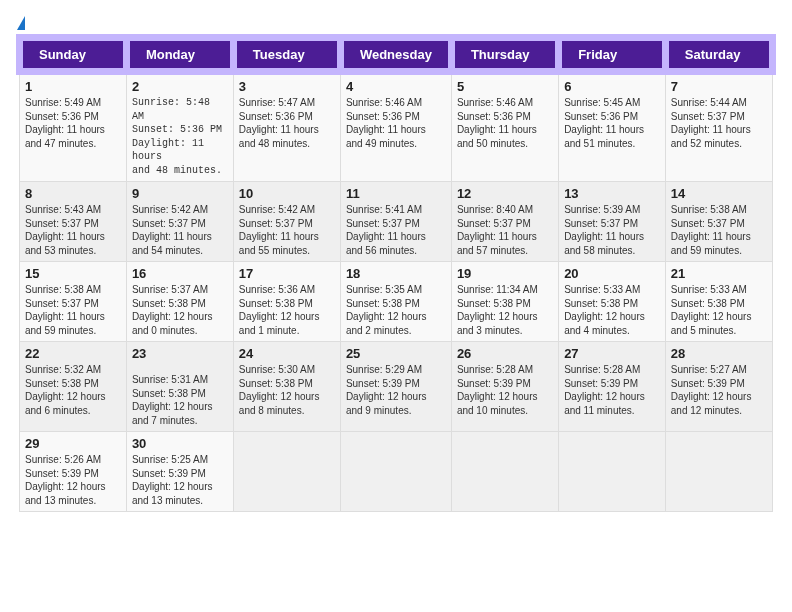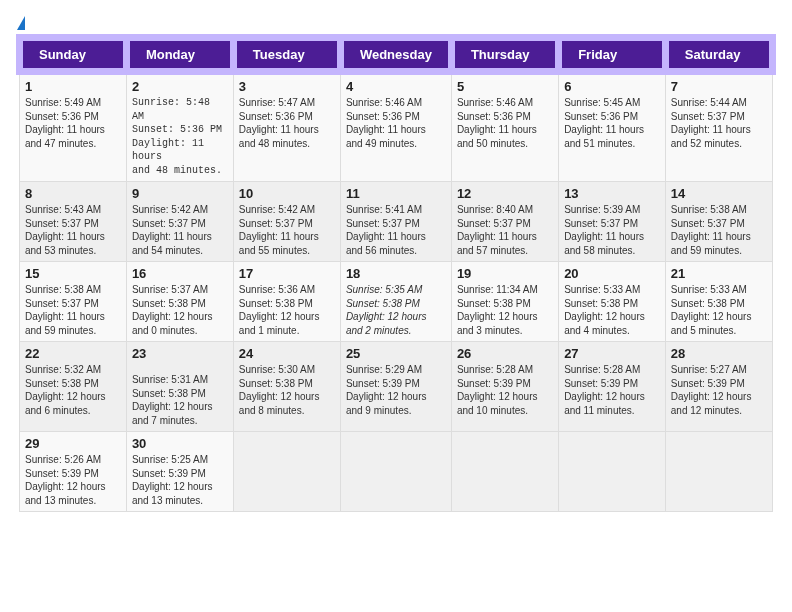--- a/index.html
+++ b/index.html
@@ -243,21 +243,21 @@
         </td>
         <td>
           <span class="day-num">17</span>
           <div class="cell-text" style="white-space: pre-line;">Sunrise: 5:36 AM
 Sunset: 5:38 PM
 Daylight: 12 hours
 and 1 minute.</div>
         </td>
         <td>
           <span class="day-num">18</span>
-          <div class="cell-text" style="white-space: pre-line; font-style: italic;">Sunrise: 5:35 AM
+          <div class="cell-text" style="white-space: pre-line;">Sunrise: 5:35 AM
 Sunset: 5:38 PM
 Daylight: 12 hours
 and 2 minutes.</div>
         </td>
         <td>
           <span class="day-num">19</span>
           <div class="cell-text" style="white-space: pre-line;">Sunrise: 11:34 AM
 Sunset: 5:38 PM
 Daylight: 12 hours
 and 3 minutes.</div>

